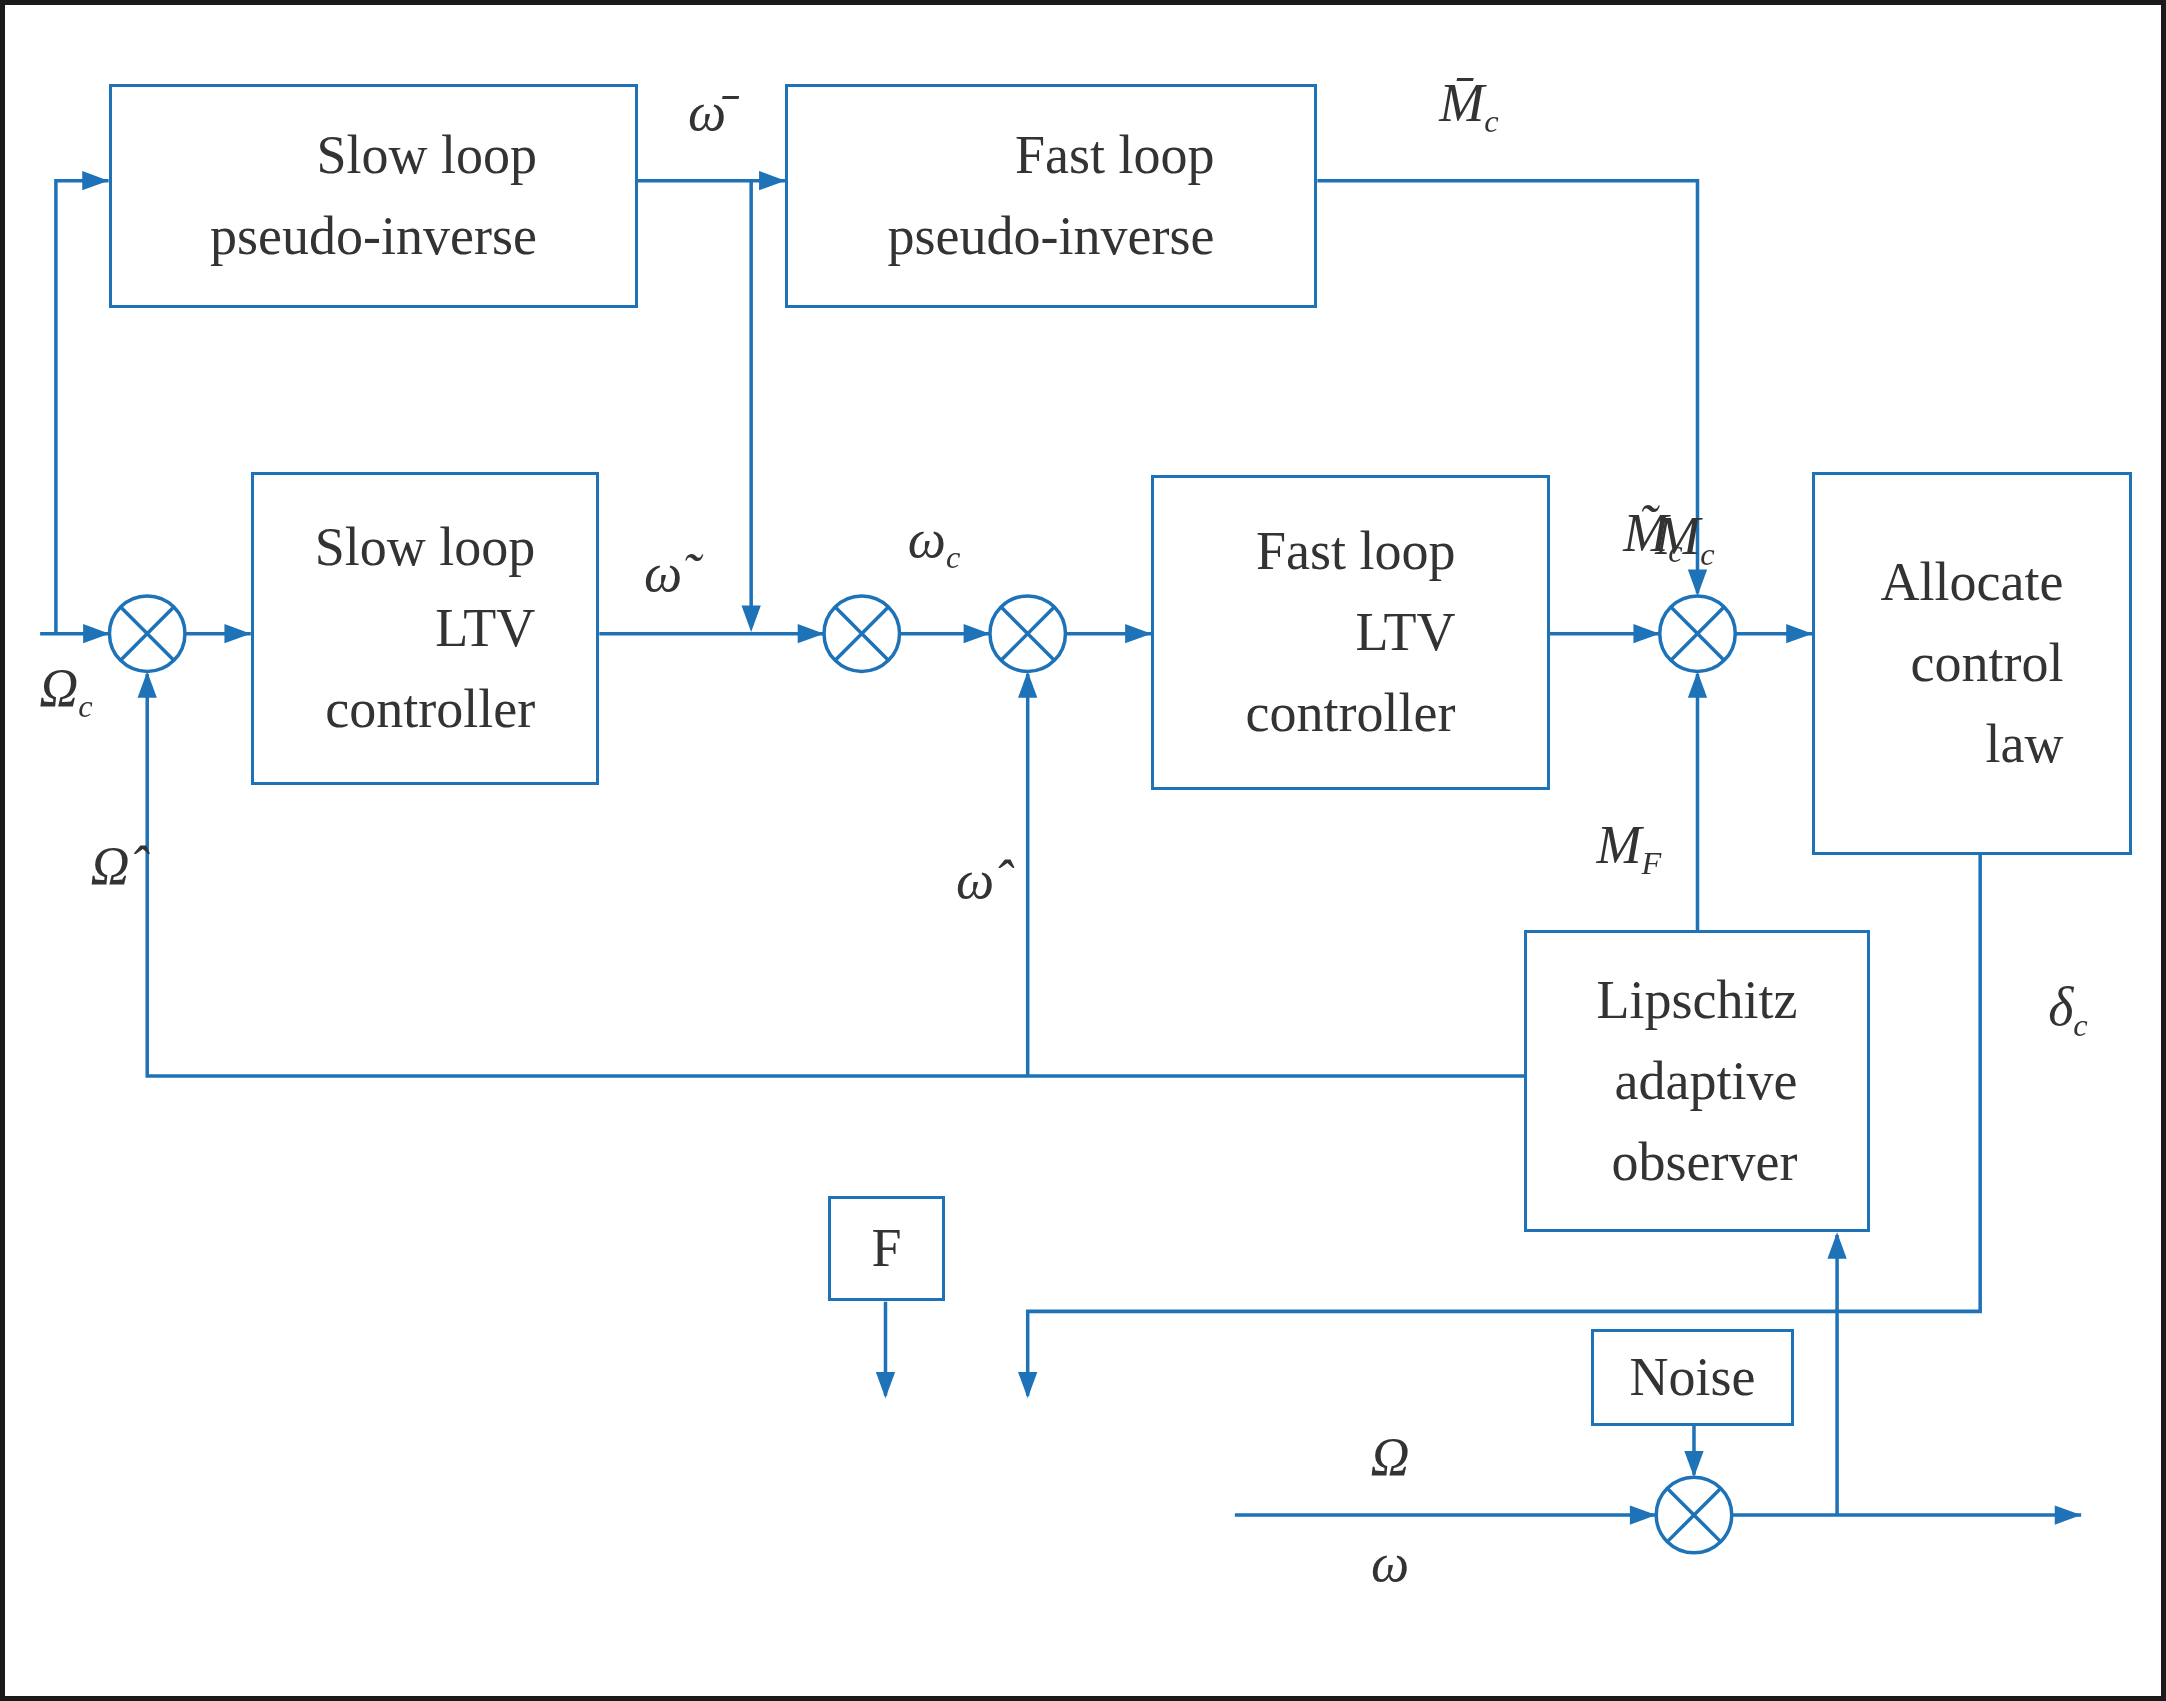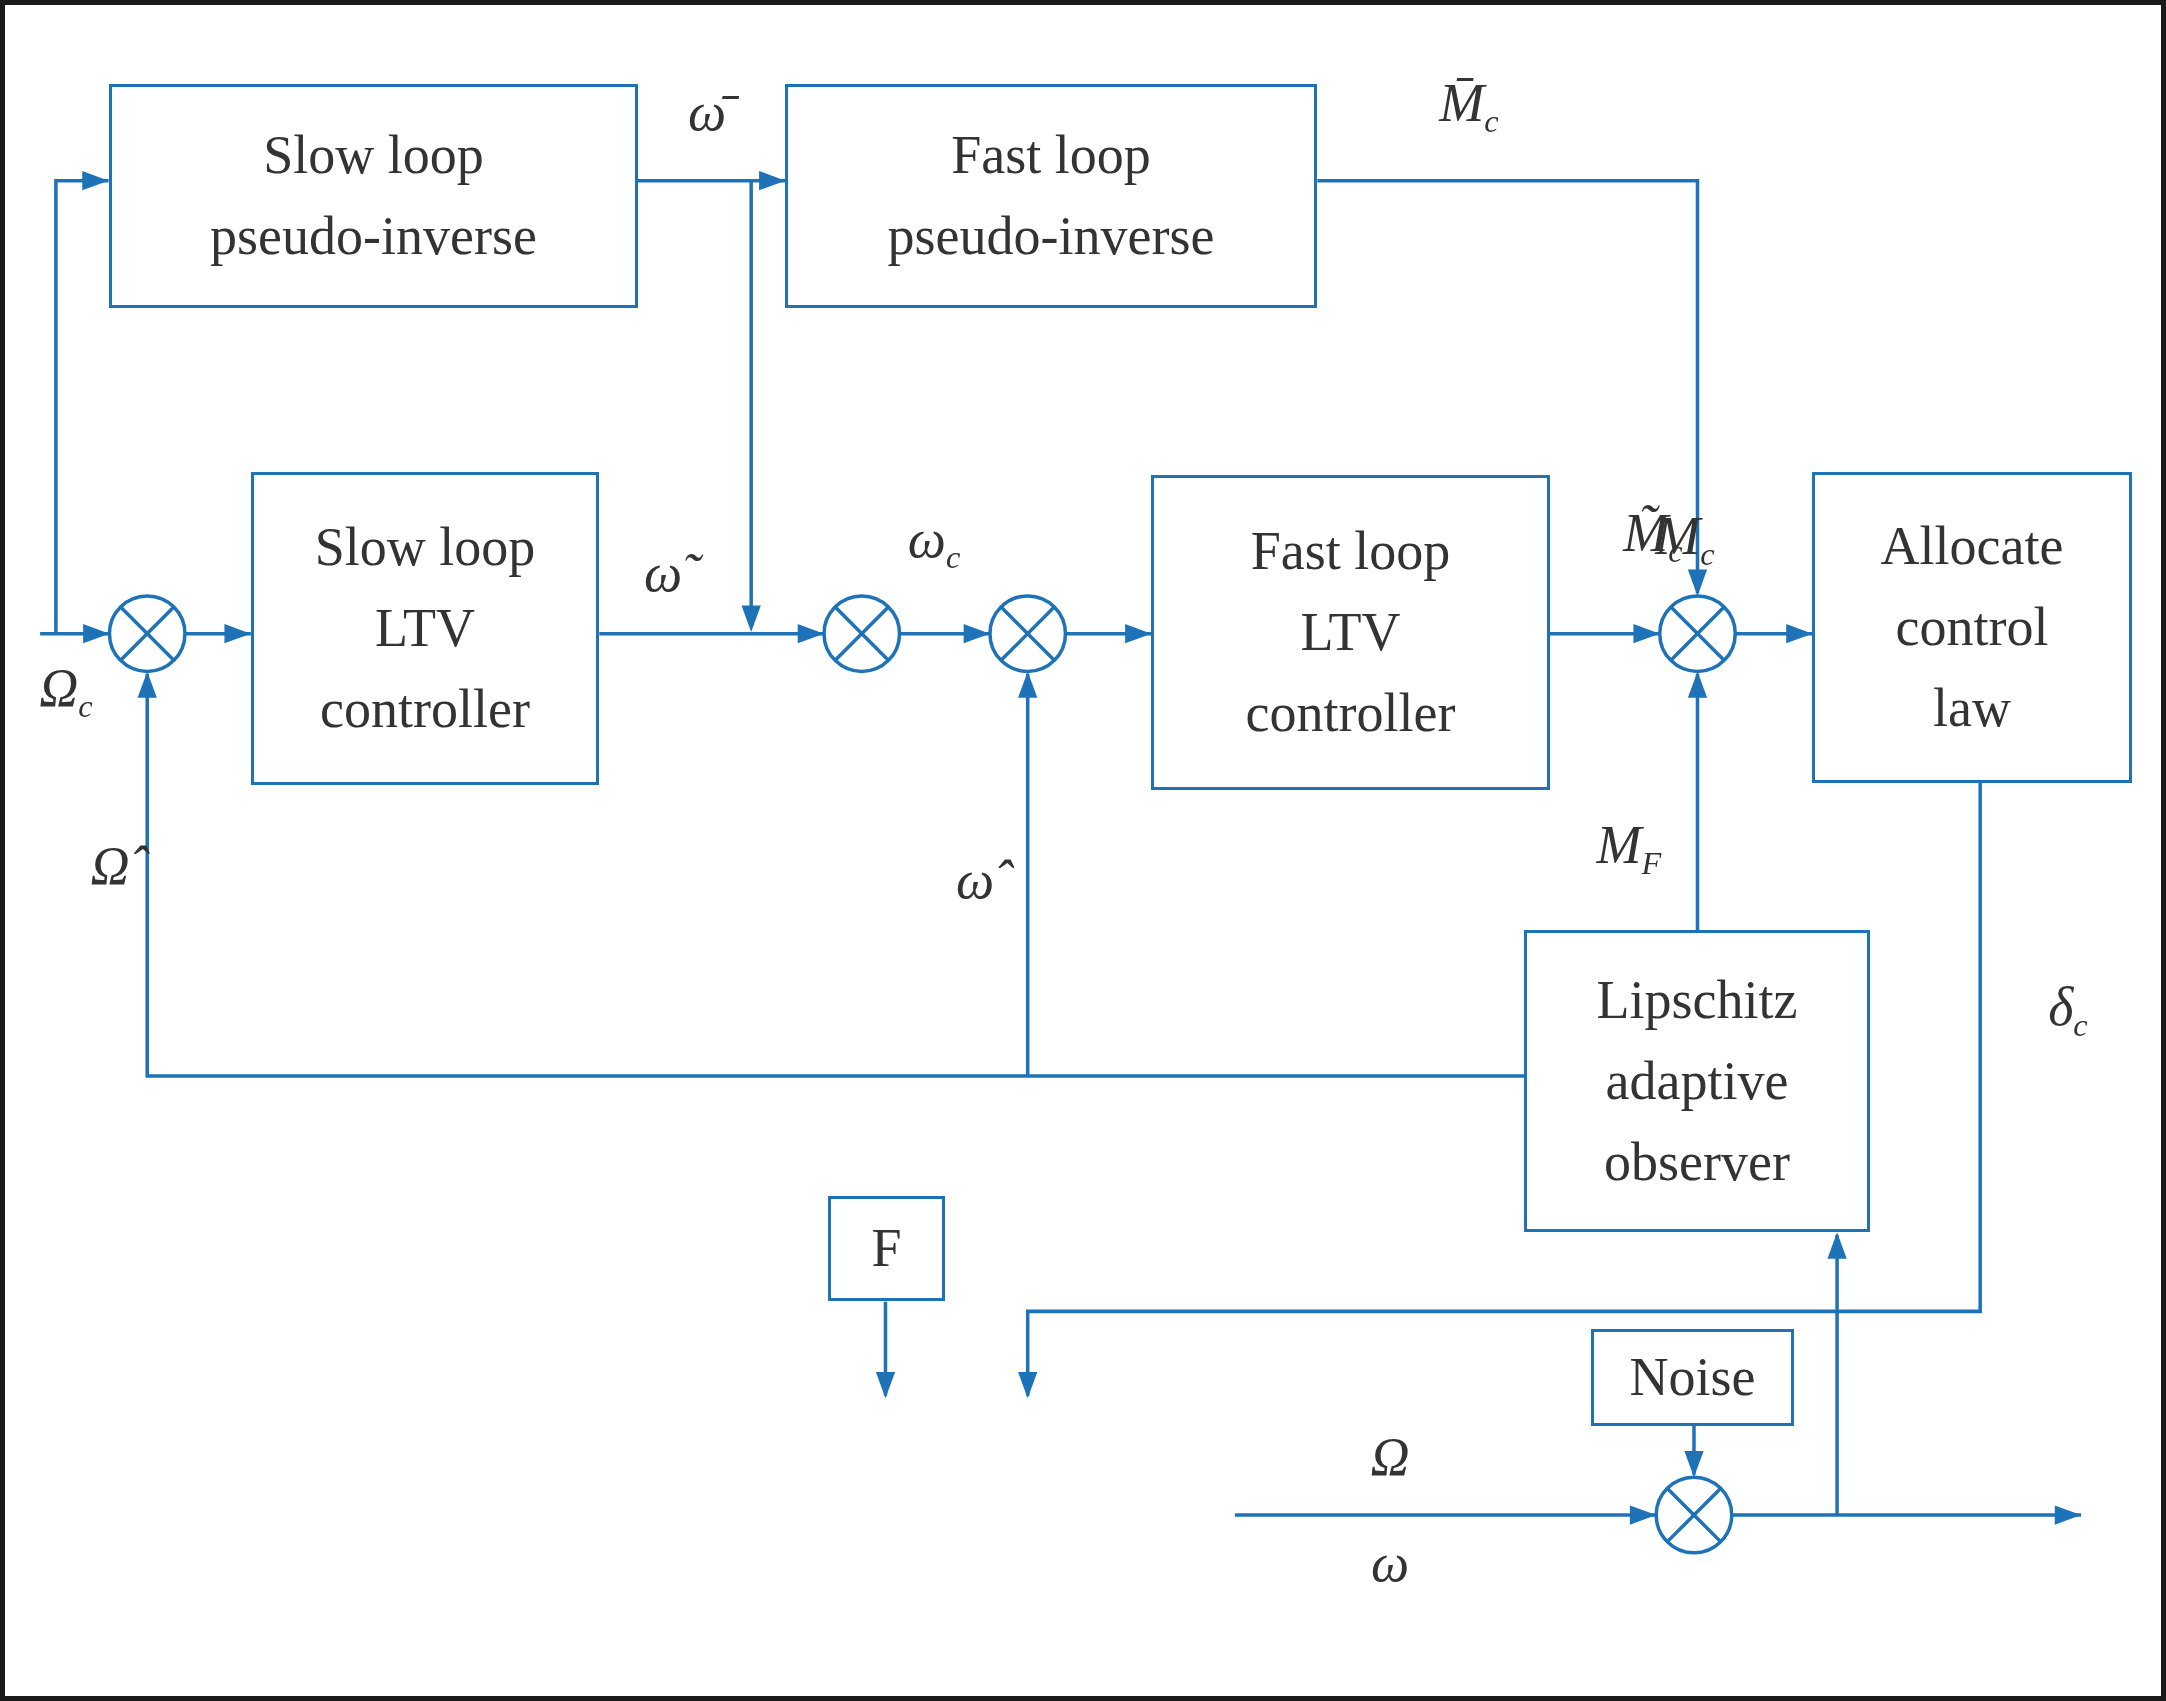--- a/index.html
+++ b/index.html
@@ -21,21 +21,21 @@
   svg.wires{position:absolute;left:0;top:0;width:2156px;height:1691px;}
   .line{fill:none;stroke:var(--accent);stroke-width:4;}
   .arrow{fill:var(--accent);stroke:none;}
   .sj-circle{fill:var(--background);stroke:var(--accent);stroke-width:4;}
   .sj-x{stroke:var(--accent);stroke-width:4;}
   .box{
     position:absolute;
     border:3.5px solid var(--accent);
     background:var(--background);
     display:flex;align-items:center;justify-content:center;
-    text-align:center;box-sizing:border-box;
+    text-align:right;box-sizing:border-box;
   }
   .box-label{
     white-space:pre-line;
     font-size:54px;line-height:1.5;
     color:var(--text);
   }
   .mlabel{
     position:absolute;
     transform:translate(-50%,-50%);
     font-style:italic;
@@ -174,21 +174,21 @@
 LTV
 controller</span>
   </div>
 
   <div class="box" style="left:1146px;top:470px;width:399px;height:315px">
     <span class="box-label">Fast loop
 LTV
 controller</span>
   </div>
 
-  <div class="box" style="left:1807px;top:467px;width:320px;height:311px">
+  <div class="box" style="left:1807px;top:467px;width:320px;height:383px">
     <span class="box-label">Allocate
 control
 law</span>
   </div>
 
   <div class="box" style="left:1519px;top:925px;width:346px;height:302px">
     <span class="box-label">Lipschitz
 adaptive
 observer</span>
   </div>

